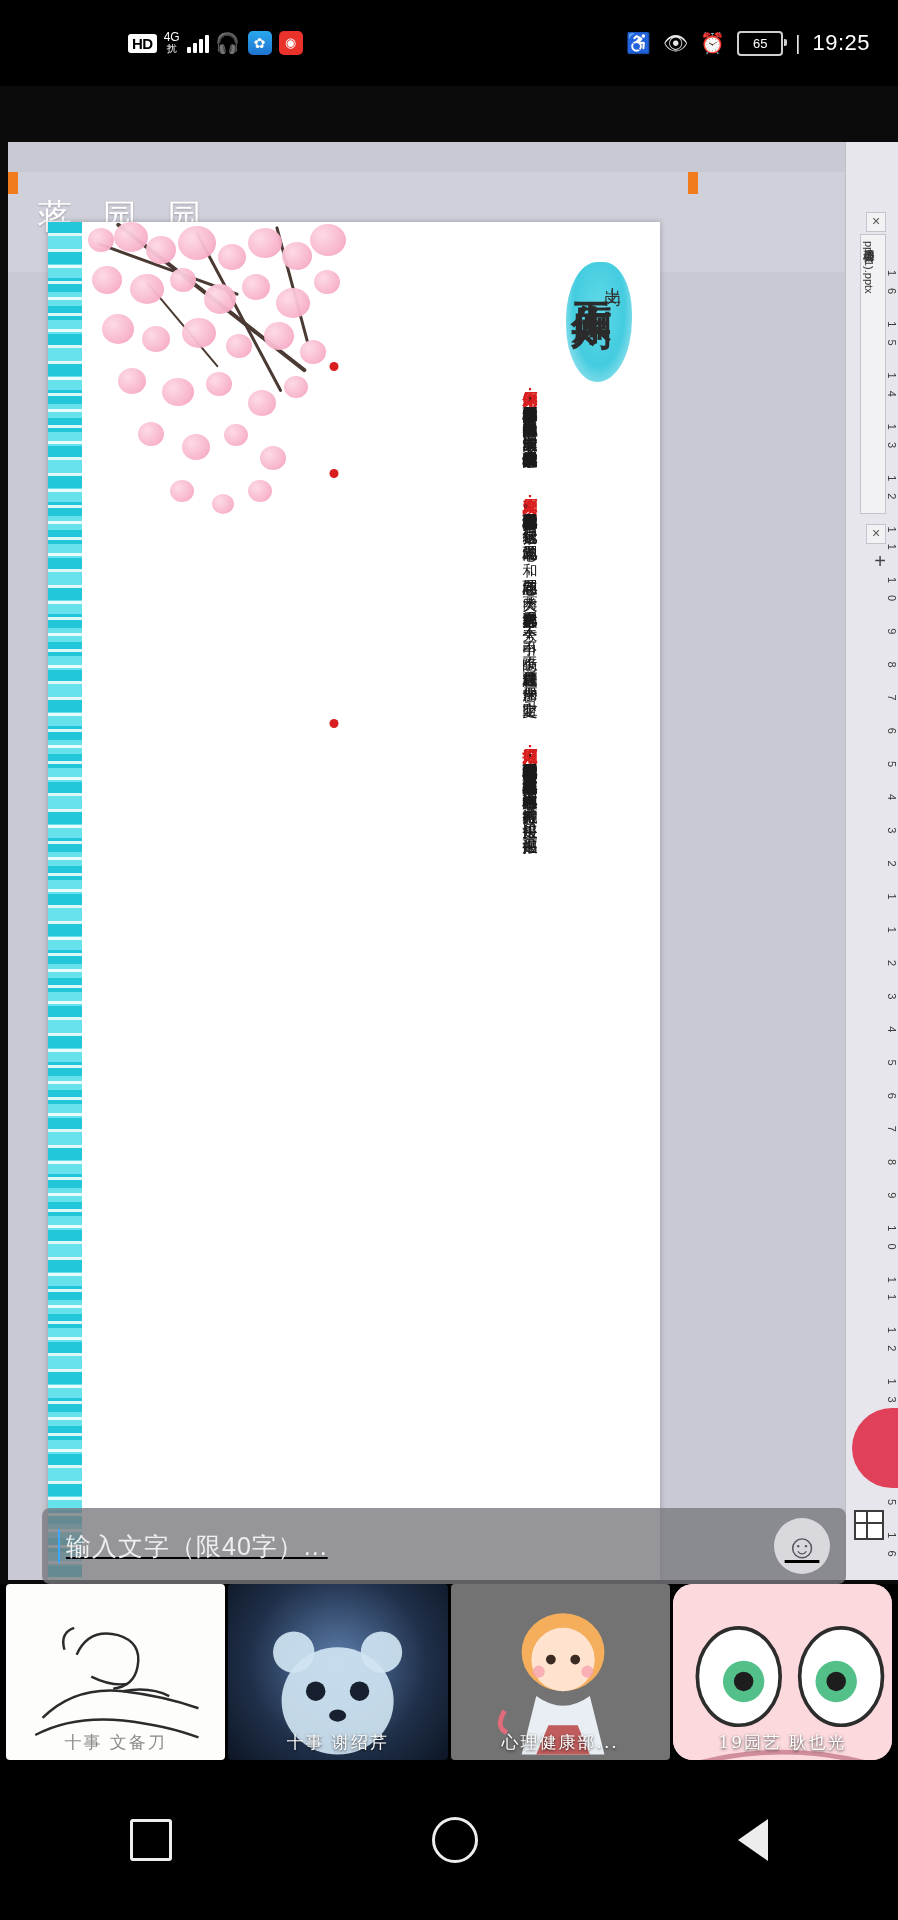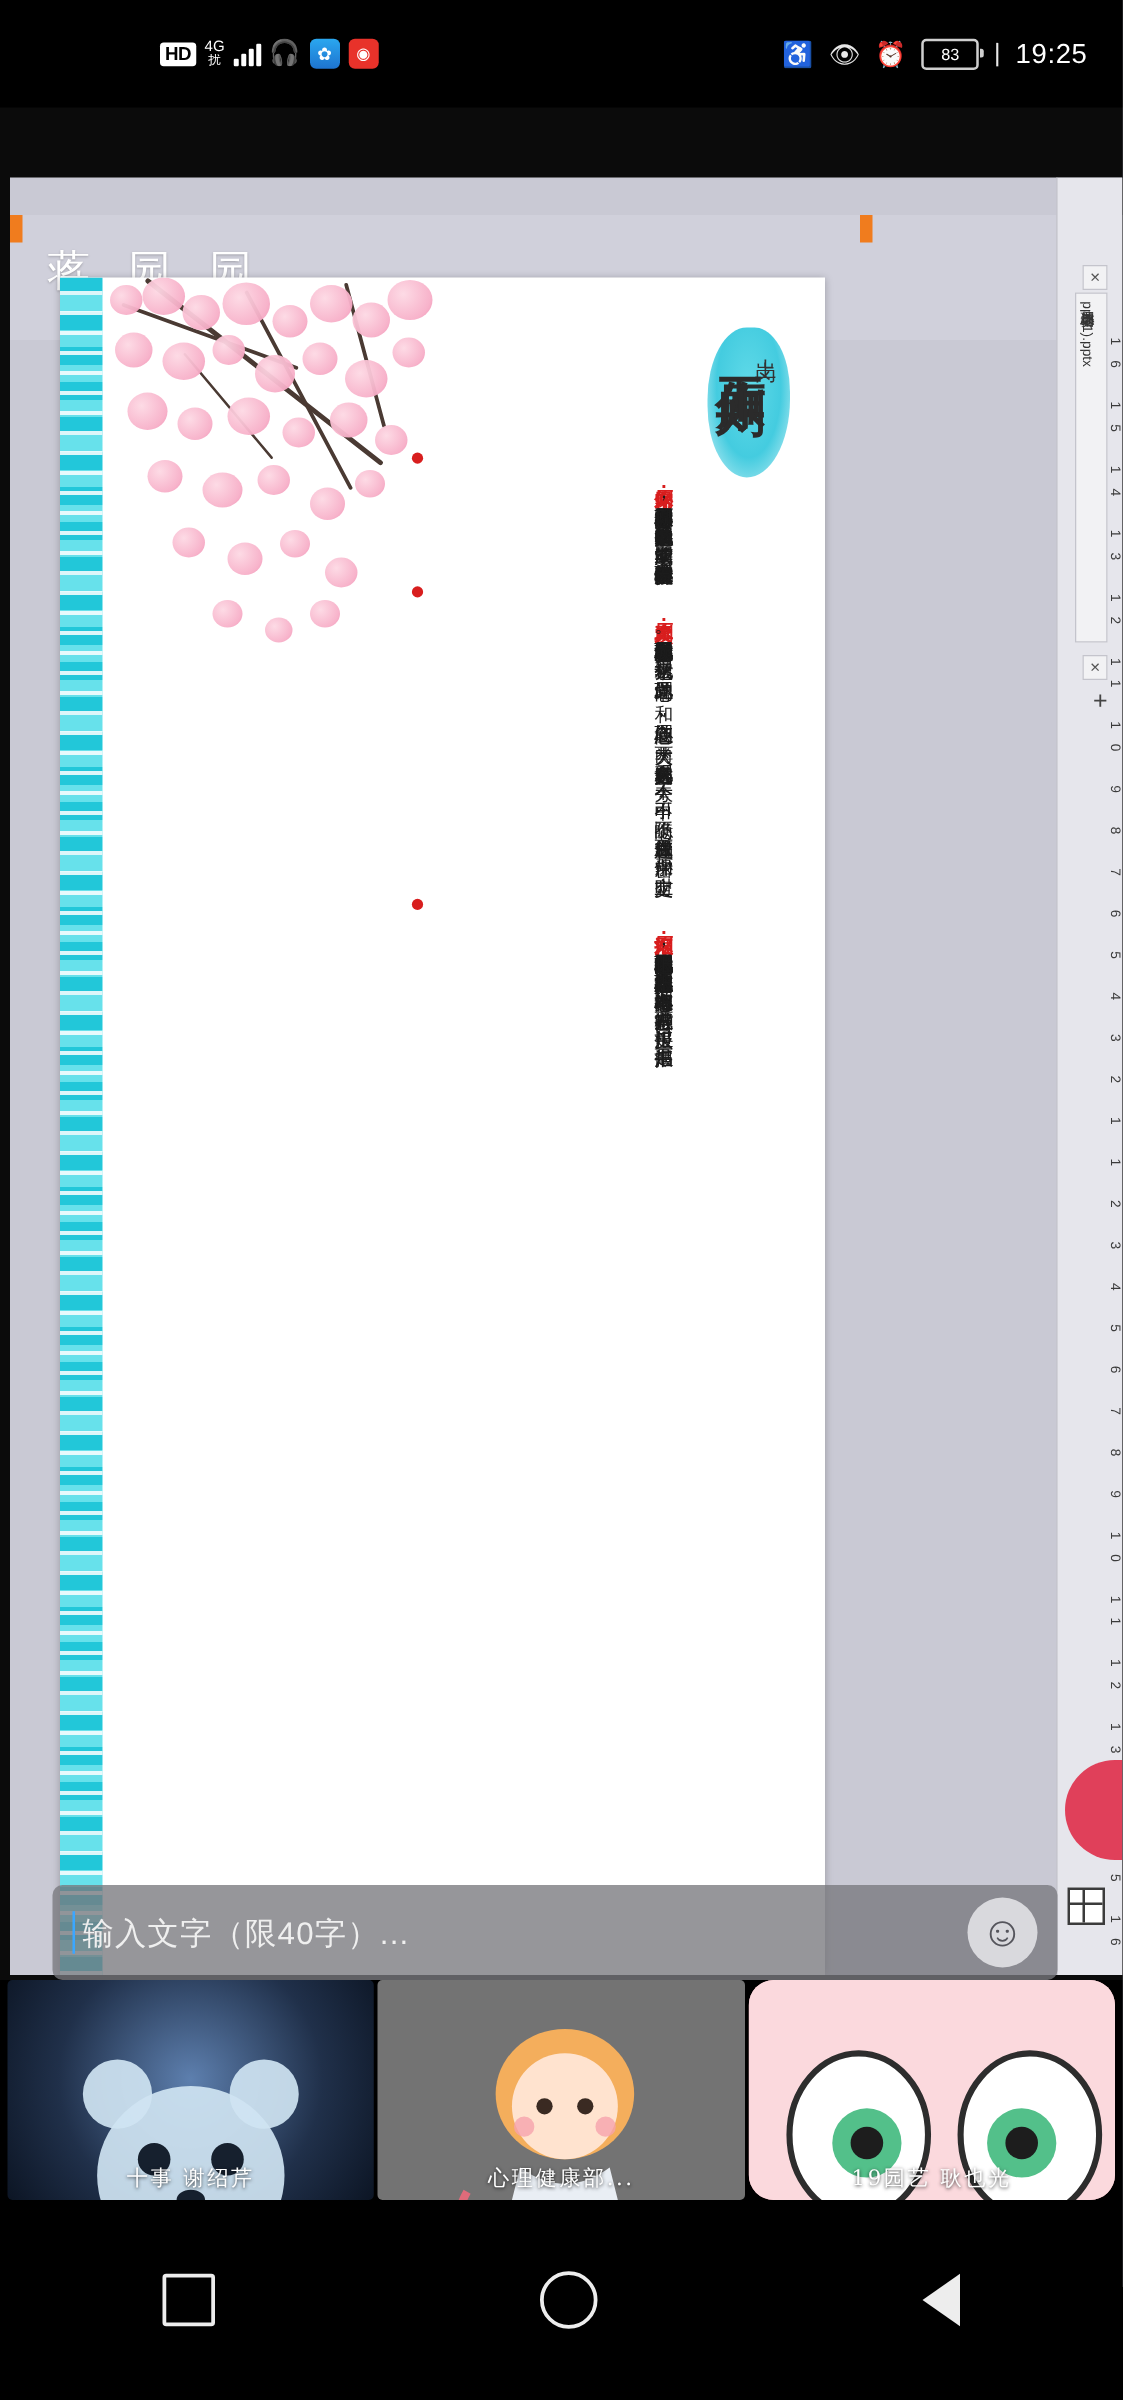--- a/index.html
+++ b/index.html
@@ -332,20 +332,21 @@
     left: 42px;
     right: 52px;
     bottom: 336px;
     height: 76px;
     background: rgba(120,120,125,.78);
     border-radius: 8px;
     display: flex;
     align-items: center;
     padding: 0 16px;
     box-sizing: border-box;
+    text-decoration: underline;
   }
   .input-caret {
     width: 2px; height: 34px;
     background: #3ba7ff;
     margin-right: 6px;
   }
   .input-text {
     flex: 1;
     color: #efefef;
     font-size: 25px;
@@ -448,21 +449,21 @@
         </span>
       <span class="glyph ico-hp">🎧</span>
       <span class="app-ico ico-blue"></span>
       <span class="app-ico ico-red"></span>
     </div>
     <div class="sb-right">
       <span class="glyph">♿</span>
       <span class="glyph">👁</span>
       <span class="glyph">⏰</span>
       <span class="battery">
-        <span>83</span>
+        <span>65</span>
       </span>
       <span class="glyph">|</span>
       <span class="clock-time">19:25</span>
     </div>
   </div>
 
   <div class="viewer">
 
     <div class="title-strip">
       <div class="orange-tab"></div>
@@ -542,20 +543,33 @@
     <div class="grid-icon"></div>
   </div>
 
   <div class="inputbar">
     <div class="input-caret"></div>
     <div class="input-text">输入文字（限40字）...</div>
     <div class="emoji-btn">☺</div>
   </div>
 
   <div class="tray">
+    <div class="sticker s1">
+      <svg class="draw" viewBox="0 0 180 176">
+        <g fill="none" stroke="#2b2b2b" stroke-width="2">
+          <path d="M58 58 q10 -22 34 -16 q20 6 16 26 q-3 16 -20 18"></path>
+          <path d="M48 54 q-4 -14 8 -18"></path>
+          <path d="M30 110 q26 -26 66 -22 q34 4 62 14"></path>
+          <path d="M24 124 q30 -16 72 -12 q36 4 62 14"></path>
+          <path d="M96 88 q22 -4 38 4"></path>
+          <path d="M70 76 q16 8 30 6"></path>
+        </g>
+      </svg>
+      <div class="cap">十事 文备刀</div>
+    </div>
     <div class="sticker s2">
       <svg class="draw" viewBox="0 0 180 176">
         <ellipse cx="90" cy="96" rx="46" ry="44" fill="#cfe4f2" opacity=".92"></ellipse>
         <circle cx="54" cy="56" r="17" fill="#cfe4f2" opacity=".92"></circle>
         <circle cx="126" cy="56" r="17" fill="#cfe4f2" opacity=".92"></circle>
         <circle cx="72" cy="88" r="8" fill="#16202e"></circle>
         <circle cx="108" cy="88" r="8" fill="#16202e"></circle>
         <ellipse cx="90" cy="108" rx="7" ry="5" fill="#16202e"></ellipse>
       </svg>
       <div class="cap">十事 谢绍芹</div>

